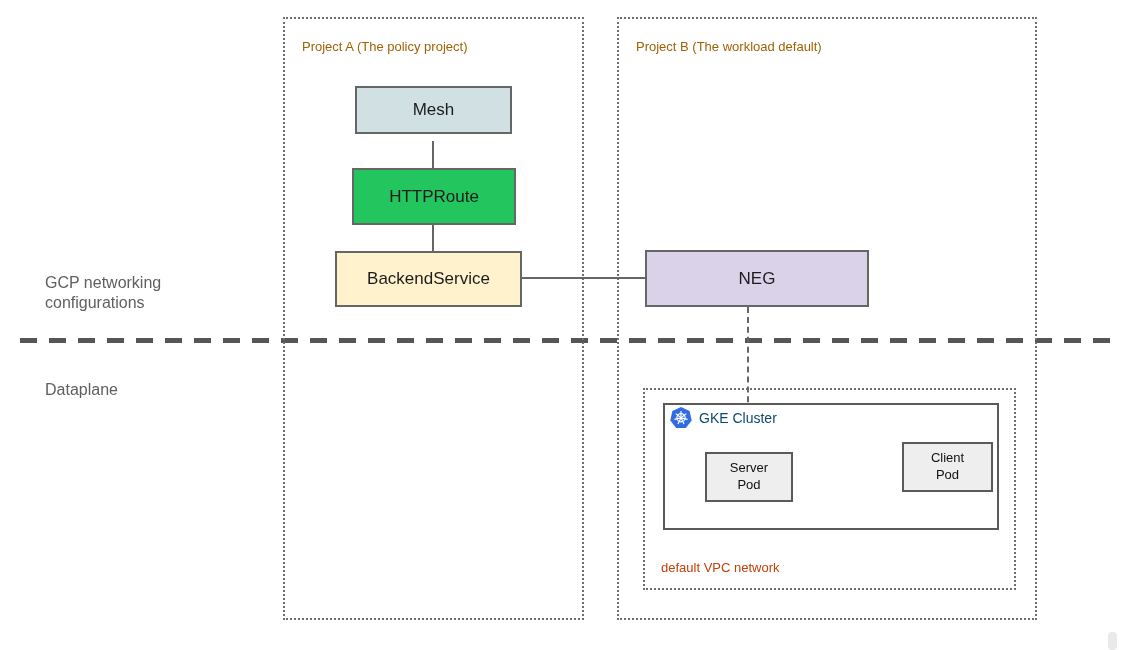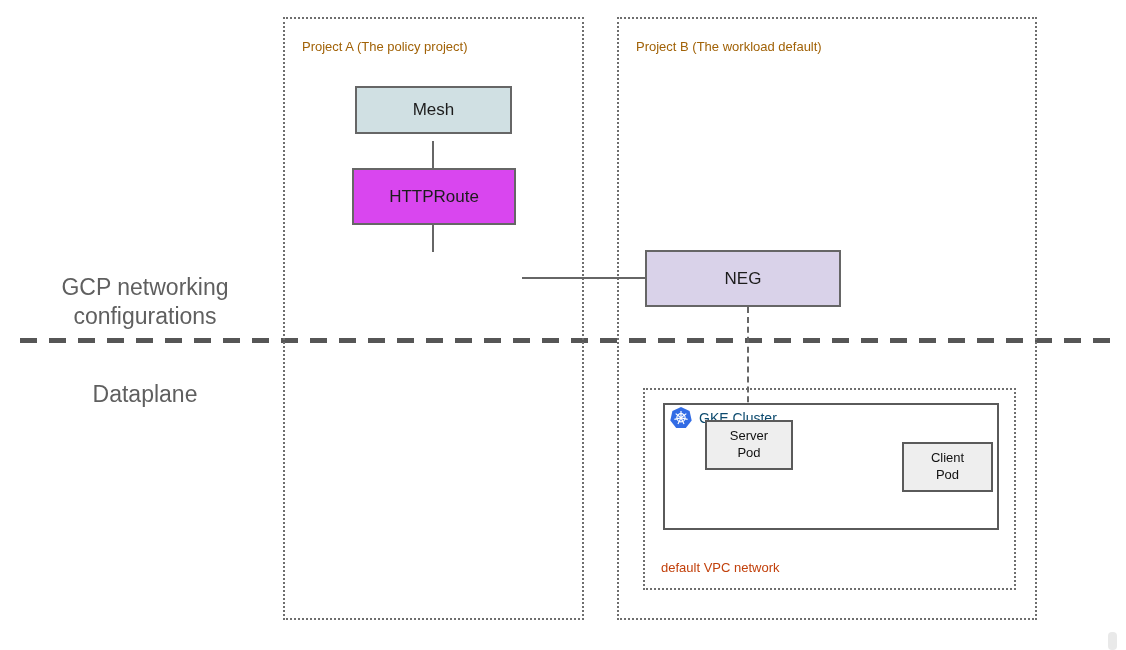--- a/index.html
+++ b/index.html
@@ -17,21 +17,21 @@
   }
 
   
   .divider{
     height:5px;
     background:repeating-linear-gradient(to right,#565656 0 17px,transparent 17px 29px);
   }
 
   
   .side-label{
-    text-align:center;font-size:23px;line-height:1.28;color:#5f5f5f;
+    font-size:16px;line-height:1.28;color:#5f5f5f;
   }
 
   
   .node{
     border:2px solid #666;display:flex;align-items:center;justify-content:center;
     font-size:17px;color:#1c1c1c;
   }
 
   
   .line{background:#666;}
@@ -75,26 +75,29 @@
 
   <div class="abs line" style="left:432px;top:141px;width:2px;height:28px;"></div>
   <div class="abs line" style="left:432px;top:224px;width:2px;height:28px;"></div>
   <div class="abs line" style="left:522px;top:277px;width:123px;height:2px;"></div>
   <div class="abs vdash" style="left:747px;top:307px;height:135px;"></div>
 
   <div class="abs node" style="left: 355px; top: 86px; width: 157px; height: 48px; background-color: rgb(208, 224, 227);">
     <span>Mesh</span>
   </div>
 
-  <div class="abs node" style="left: 352px; top: 168px; width: 164px; height: 57px; background-color: #d946ef;">
+  <div class="abs node" style="left: 352px; top: 168px; width: 164px; height: 57px; background-color: #22c55e;">
     <span>HTTPRoute</span>
   </div>
 
+  <div class="abs node" style="left: 335px; top: 251px; width: 187px; height: 56px; background-color: rgb(255, 242, 204);">
+    <span>BackendService</span>
+  </div>
 
-  <div class="abs node" style="left: 645px; top: 250px; width: 196px; height: 57px; background-color: rgb(217, 210, 233);">
+  <div class="abs node" style="left: 645px; top: 250px; width: 224px; height: 57px; background-color: rgb(217, 210, 233);">
     <span>NEG</span>
   </div>
 
   <div class="abs dotted-box" style="left:643px;top:388px;width:373px;height:202px;">
     <div class="vpc-label">default VPC network</div>
   </div>
 
   <div class="abs solid-box" style="left:663px;top:403px;width:336px;height:127px;">
     <div class="cluster-header">
       <span style="display:inline-flex;">
@@ -109,21 +112,21 @@
             <line x1="12" y1="11.8" x2="9.0" y2="17.9"></line>
             <line x1="12" y1="11.8" x2="5.4" y2="13.3"></line>
             <line x1="12" y1="11.8" x2="6.7" y2="7.6"></line>
           </g>
         </svg>
       </span>
       <span class="cluster-title">GKE Cluster</span>
     </div>
   </div>
 
-  <div class="abs pod" style="left: 705px; top: 420px; width: 88px; height: 50px; background-color: rgb(238, 238, 238);">
+  <div class="abs pod" style="left: 705px; top: 452px; width: 88px; height: 50px; background-color: rgb(238, 238, 238);">
     <span>Server
 Pod</span>
   </div>
   <div class="abs pod" style="left: 902px; top: 442px; width: 91px; height: 50px; background-color: rgb(238, 238, 238);">
     <span>Client
 Pod</span>
   </div>
 
   <div class="abs scrollbar-frag" style="left:1108px;top:632px;width:9px;height:18px;"></div>
 

